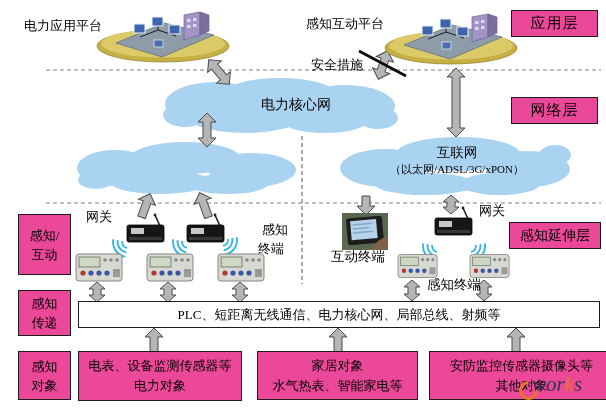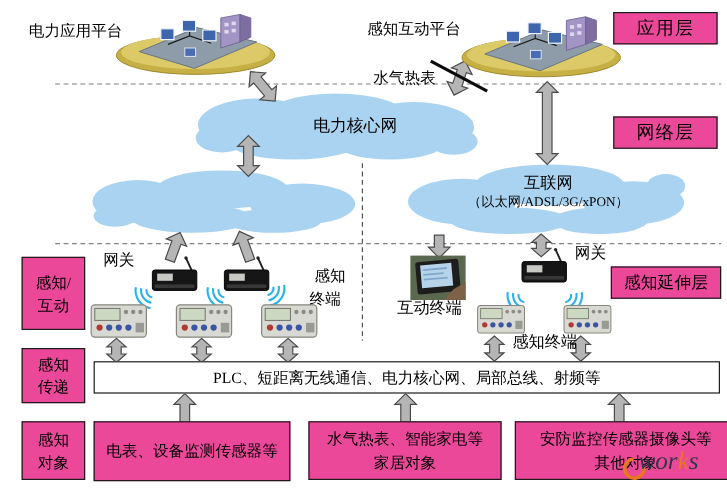--- a/index.html
+++ b/index.html
@@ -159,21 +159,21 @@
         <use href="#terminal"></use>
       </g>
     <g transform="translate(470,252) scale(0.85)">
         <use href="#terminal"></use>
       </g>
     <use href="#handheld" x="342" y="213"></use>
   </svg>
 
   <div class="lbl" style="left:24px;top:17px;">电力应用平台</div>
   <div class="lbl" style="left:306px;top:15px;">感知互动平台</div>
-  <div class="lbl" style="left:311px;top:56px;">水气热表</div>
+  <div class="lbl" style="left:311px;top:56px;">安全措施</div>
 
   <div class="box layerbox" style="left:511px;top:10px;width:87px;height:27px;">
     <span>应用层</span>
   </div>
   <div class="box layerbox" style="left:511px;top:97px;width:87px;height:27px;">
     <span>网络层</span>
   </div>
   <div class="box layerbox small" style="left:509px;top:222px;width:92px;height:27px;">
     <span>感知延伸层</span>
   </div>
@@ -203,24 +203,25 @@
   </div>
   <div class="box twoline" style="left:18px;top:351px;width:53px;height:49px;">
     <div>感知</div>
     <div>对象</div>
   </div>
 
   <div class="plcbar">PLC、短距离无线通信、电力核心网、局部总线、射频等</div>
 
   <div class="box objbox" style="left:78px;top:351px;width:164px;height:50px;">
     <div>电表、设备监测传感器等</div>
+    <div>电力对象</div>
   </div>
   <div class="box objbox" style="left:257px;top:351px;width:161px;height:49px;">
+    <div>家居对象</div>
     <div>水气热表、智能家电等</div>
-    <div>家居对象</div>
   </div>
   <div class="box objbox" style="left:429px;top:351px;width:185px;height:49px;">
     <div>安防监控传感器摄像头等</div>
     <div>其他对象</div>
   </div>
 
   <div class="wm">
     <span class="swoosh"></span>
     <span class="wtext"><span class="c1">wor</span><span class="c2">k</span><span class="c3">s</span></span>
   </div>

